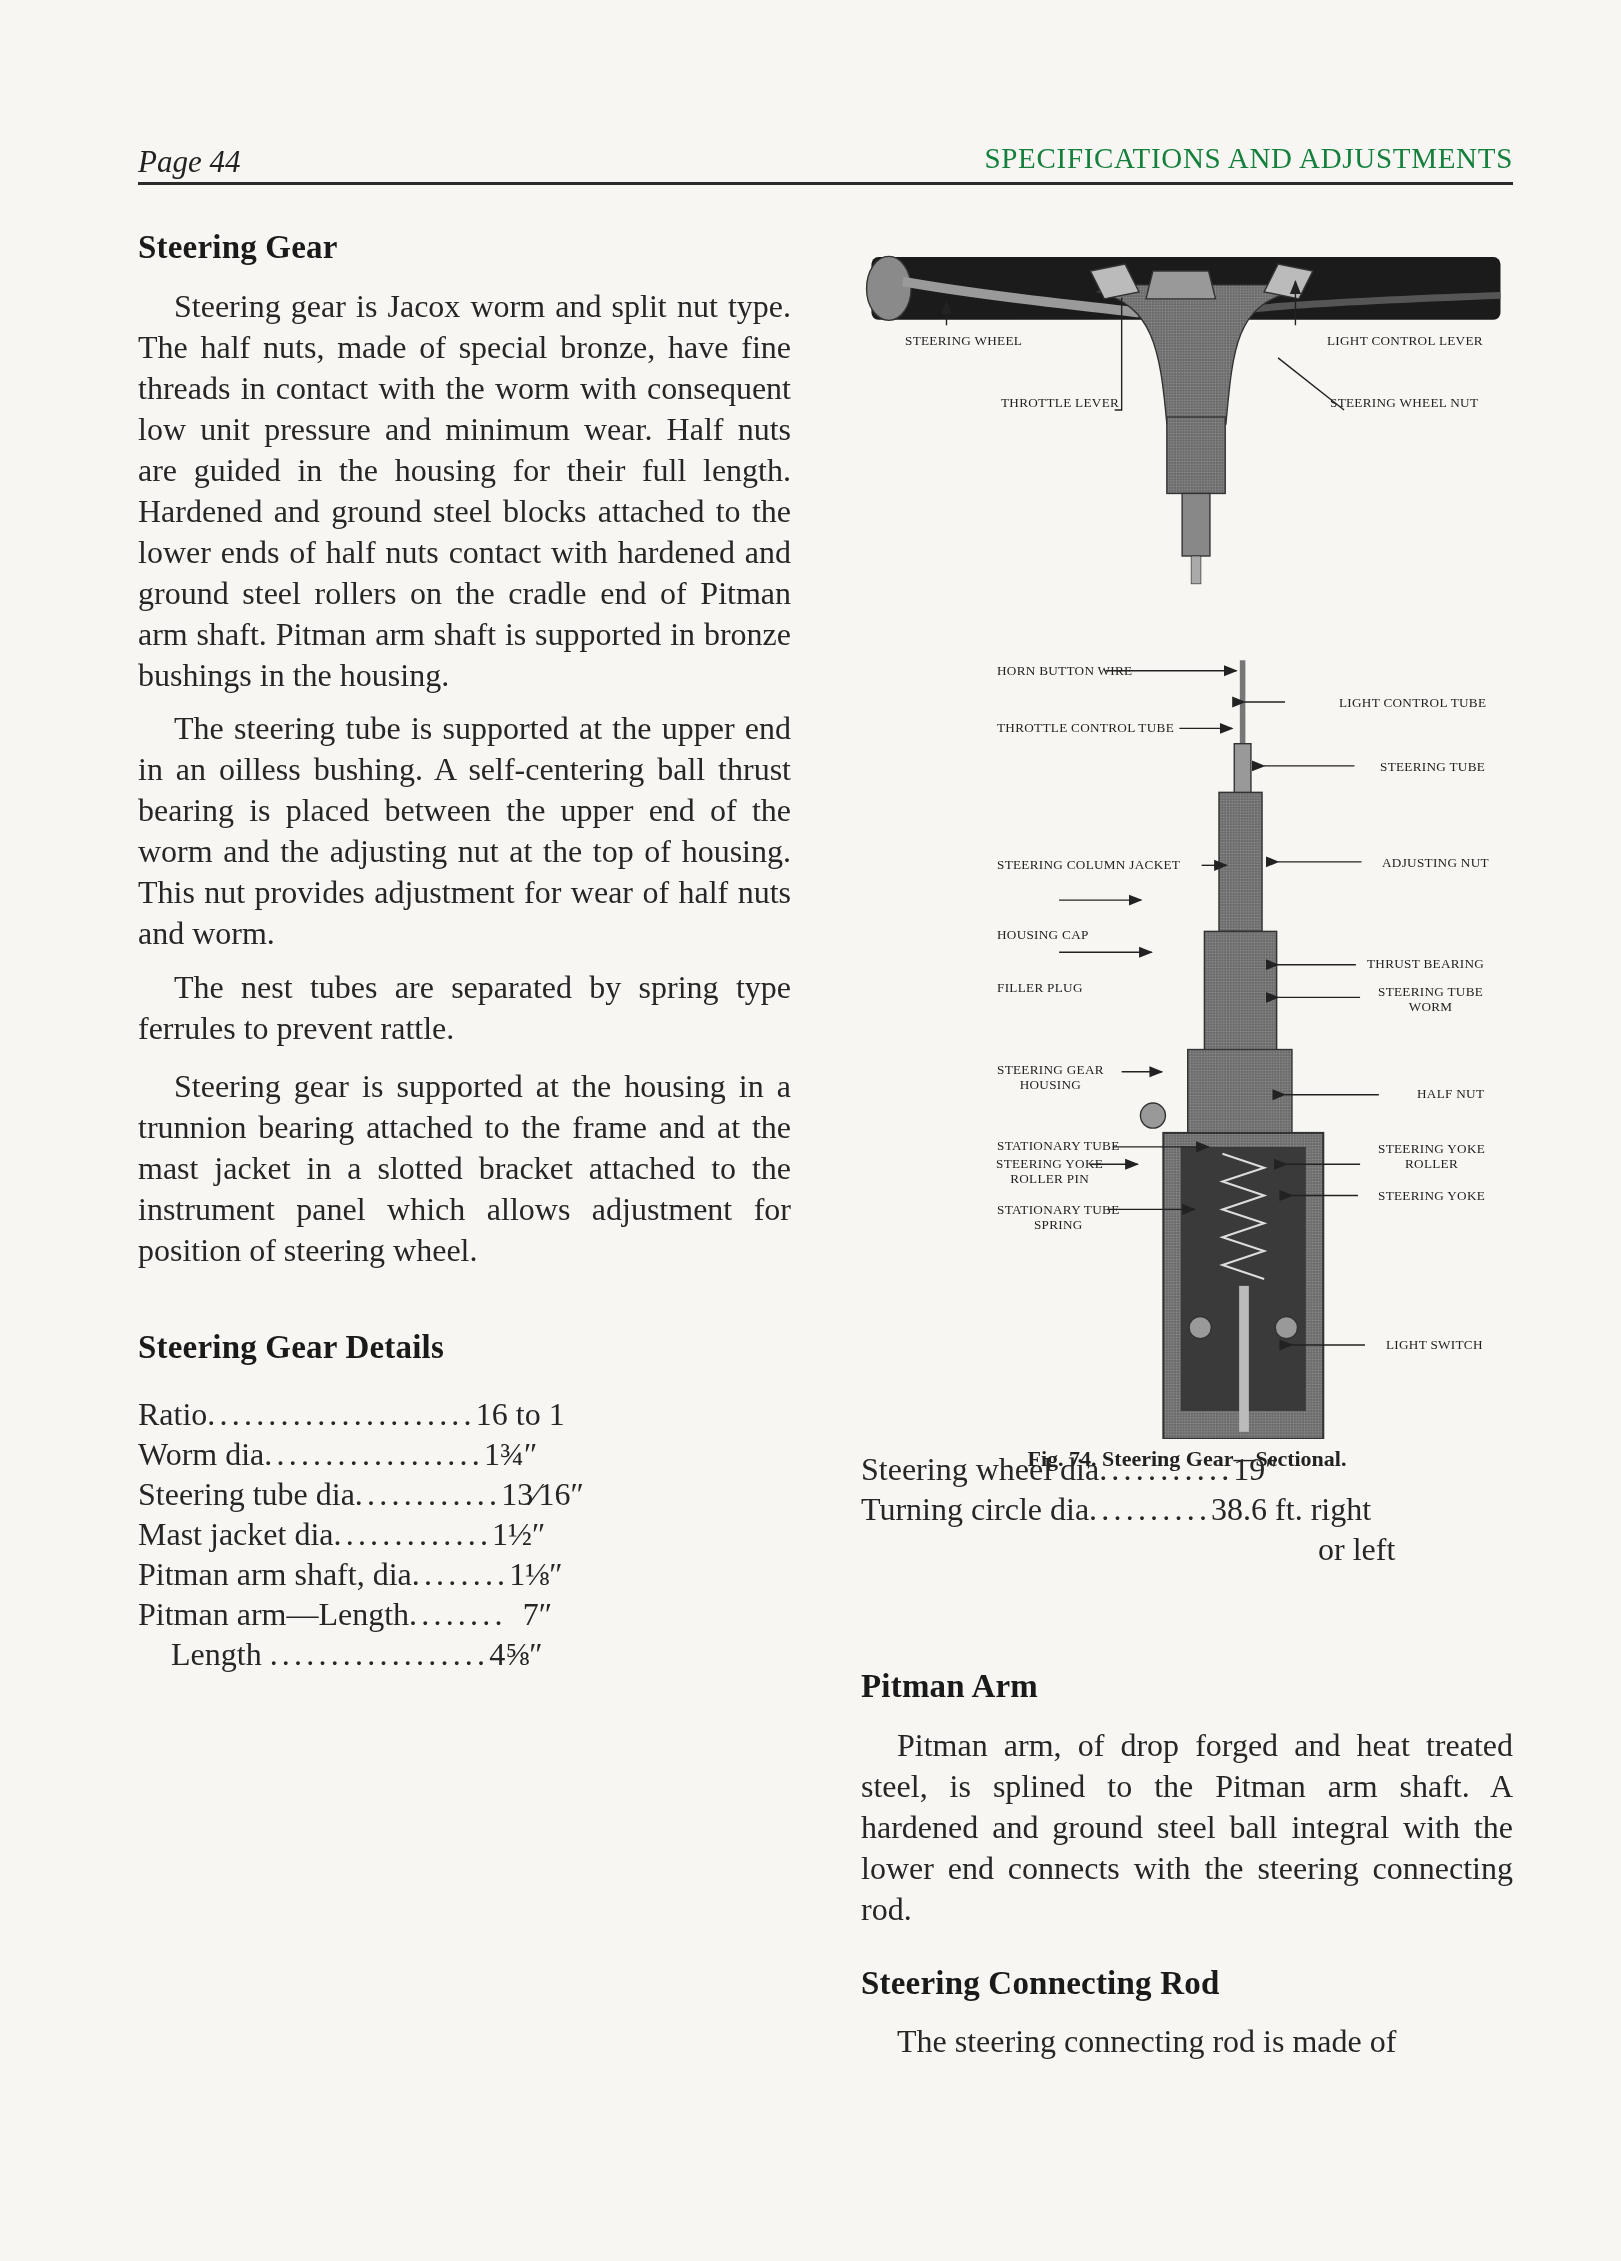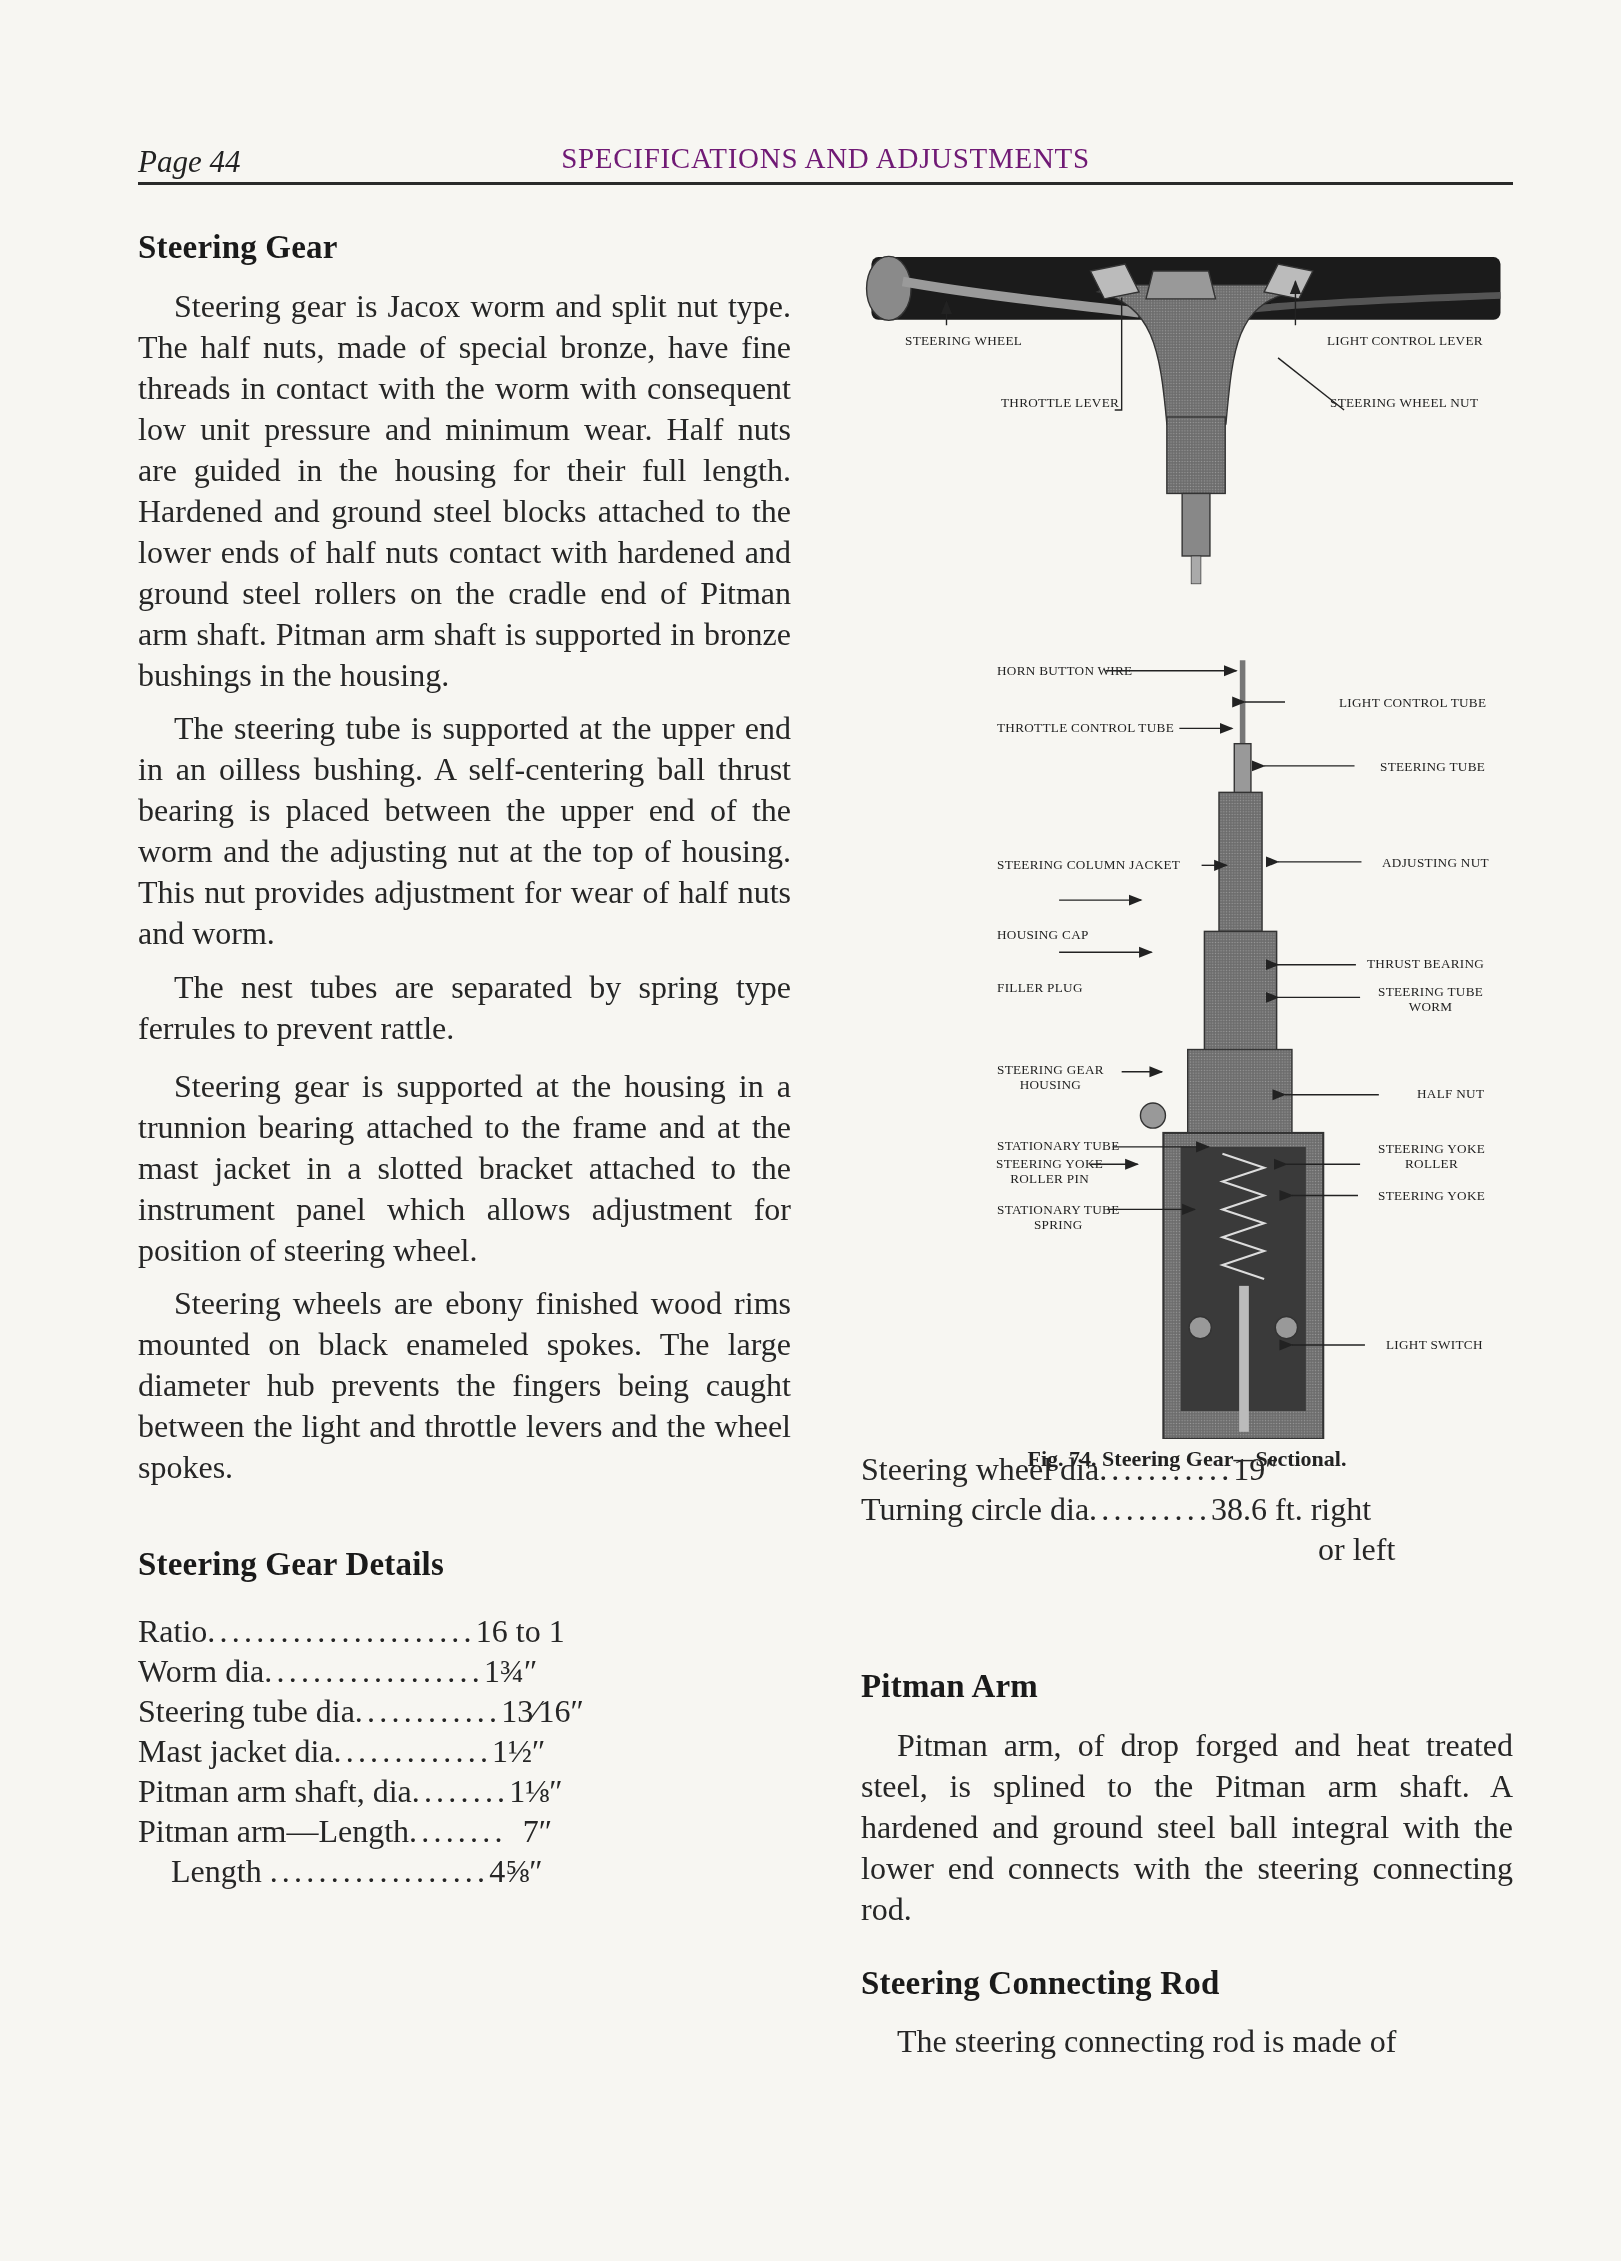--- a/index.html
+++ b/index.html
@@ -11,22 +11,22 @@
     color: #1c1c1c;
   }
   .running-head {
     position: absolute; left: 138px; top: 138px; width: 1375px; height: 49px;
   }
   .page-num {
     position: absolute; left: 0; top: 5.6px;
     font-style: italic; font-size: 31px; color: #222;
   }
   .head-title {
-    position: absolute; left: 0; right: 0; top: 4.2px; text-align: center;
-    font-size: 29px; letter-spacing: 0.7px; color: #701a75;
+    position: absolute; left: 0; right: 0; top: 4.2px; text-align: right;
+    font-size: 29px; letter-spacing: 0.7px; color: #15803d;
   }
   .head-rule {
     position: absolute; left: 138px; top: 182px; width: 1375px; height: 2.8px;
     background: #2a2a2a;
   }
   .col-left { position: absolute; left: 138px; top: 229px; width: 653px; }
   .col-right { position: absolute; left: 861px; top: 243px; width: 652px; }
   h2 {
     font-size: 33px; font-weight: bold; margin: 0 0 19.5px 0; color: #1a1a1a;
     letter-spacing: 0.2px;
@@ -67,21 +67,20 @@
   <div class="head-title">SPECIFICATIONS AND ADJUSTMENTS</div>
 </div>
 <div class="head-rule"></div>
 
 <div class="col-left">
   <h2>Steering Gear</h2>
   <p class="body">Steering gear is Jacox worm and split nut type.  The half nuts, made of special bronze, have fine threads in contact with the worm with consequent low unit pressure and minimum wear.  Half nuts are guided in the housing for their full length.  Hardened and ground steel blocks attached to the lower ends of half nuts contact with hardened and ground steel rollers on the cradle end of Pitman arm shaft.  Pitman arm shaft is supported in bronze bushings in the housing.</p>
   <p class="body">The steering tube is supported at the upper end in an oilless bushing.  A self-centering ball thrust bearing is placed between the upper end of the worm and the adjusting nut at the top of housing.  This nut provides adjustment for wear of half nuts and worm.</p>
   <p class="body" style="margin-bottom:17px">The nest tubes are separated by spring type ferrules to prevent rattle.</p>
   <p class="body">Steering gear is supported at the housing in a trunnion bearing attached to the frame and at the mast jacket in a slotted bracket attached to the instrument panel which allows adjustment for position of steering wheel.</p>
-  <p class="body">Steering wheels are ebony finished wood rims mounted on black enameled spokes. The large diameter hub prevents the fingers being caught between the light and throttle levers and the wheel spokes.</p>
 
   <h2 style="margin-top:58px;margin-bottom:28px">Steering Gear Details</h2>
   <div class="spec-list">
     <div class="spec-row">
       <span class="lbl">Ratio</span>
         <span class="dots">......................</span>
         <span class="val">16 to 1</span>
     </div>
     <div class="spec-row">
       <span class="lbl">Worm dia</span>

